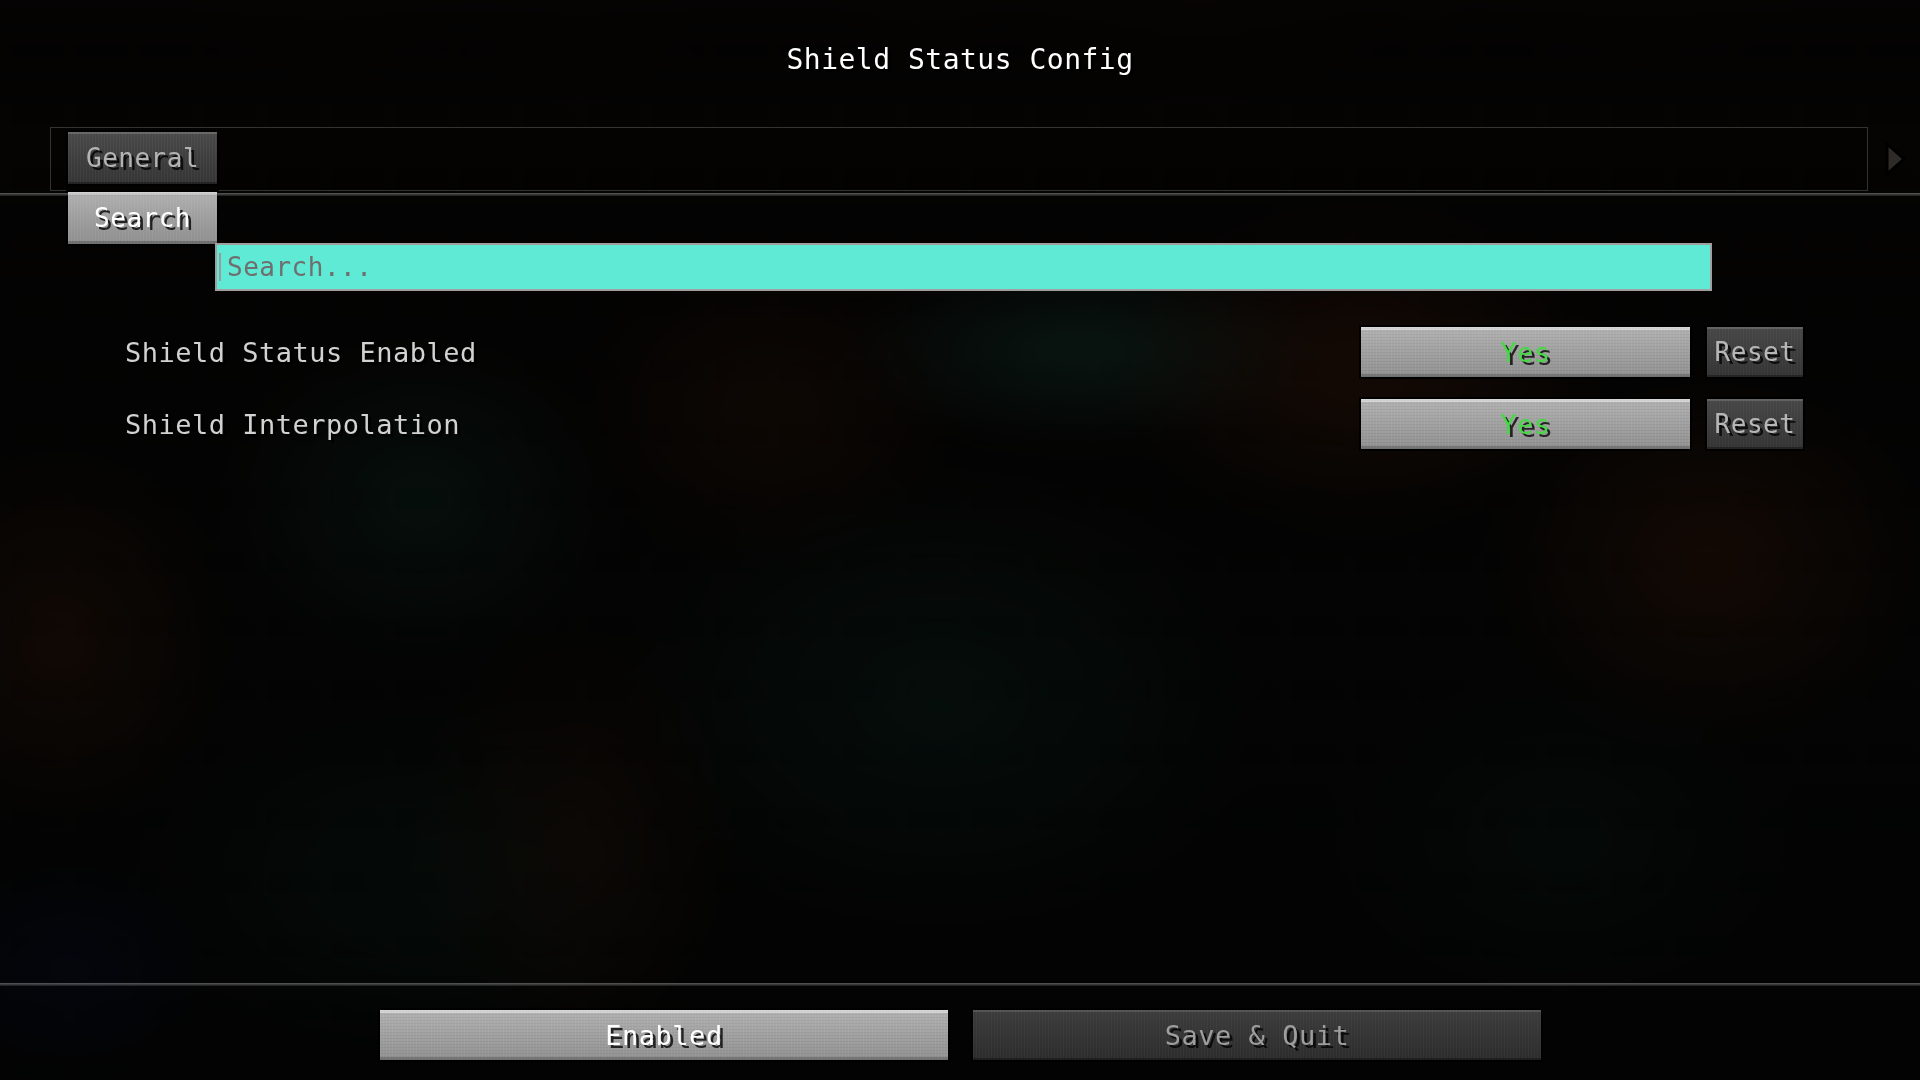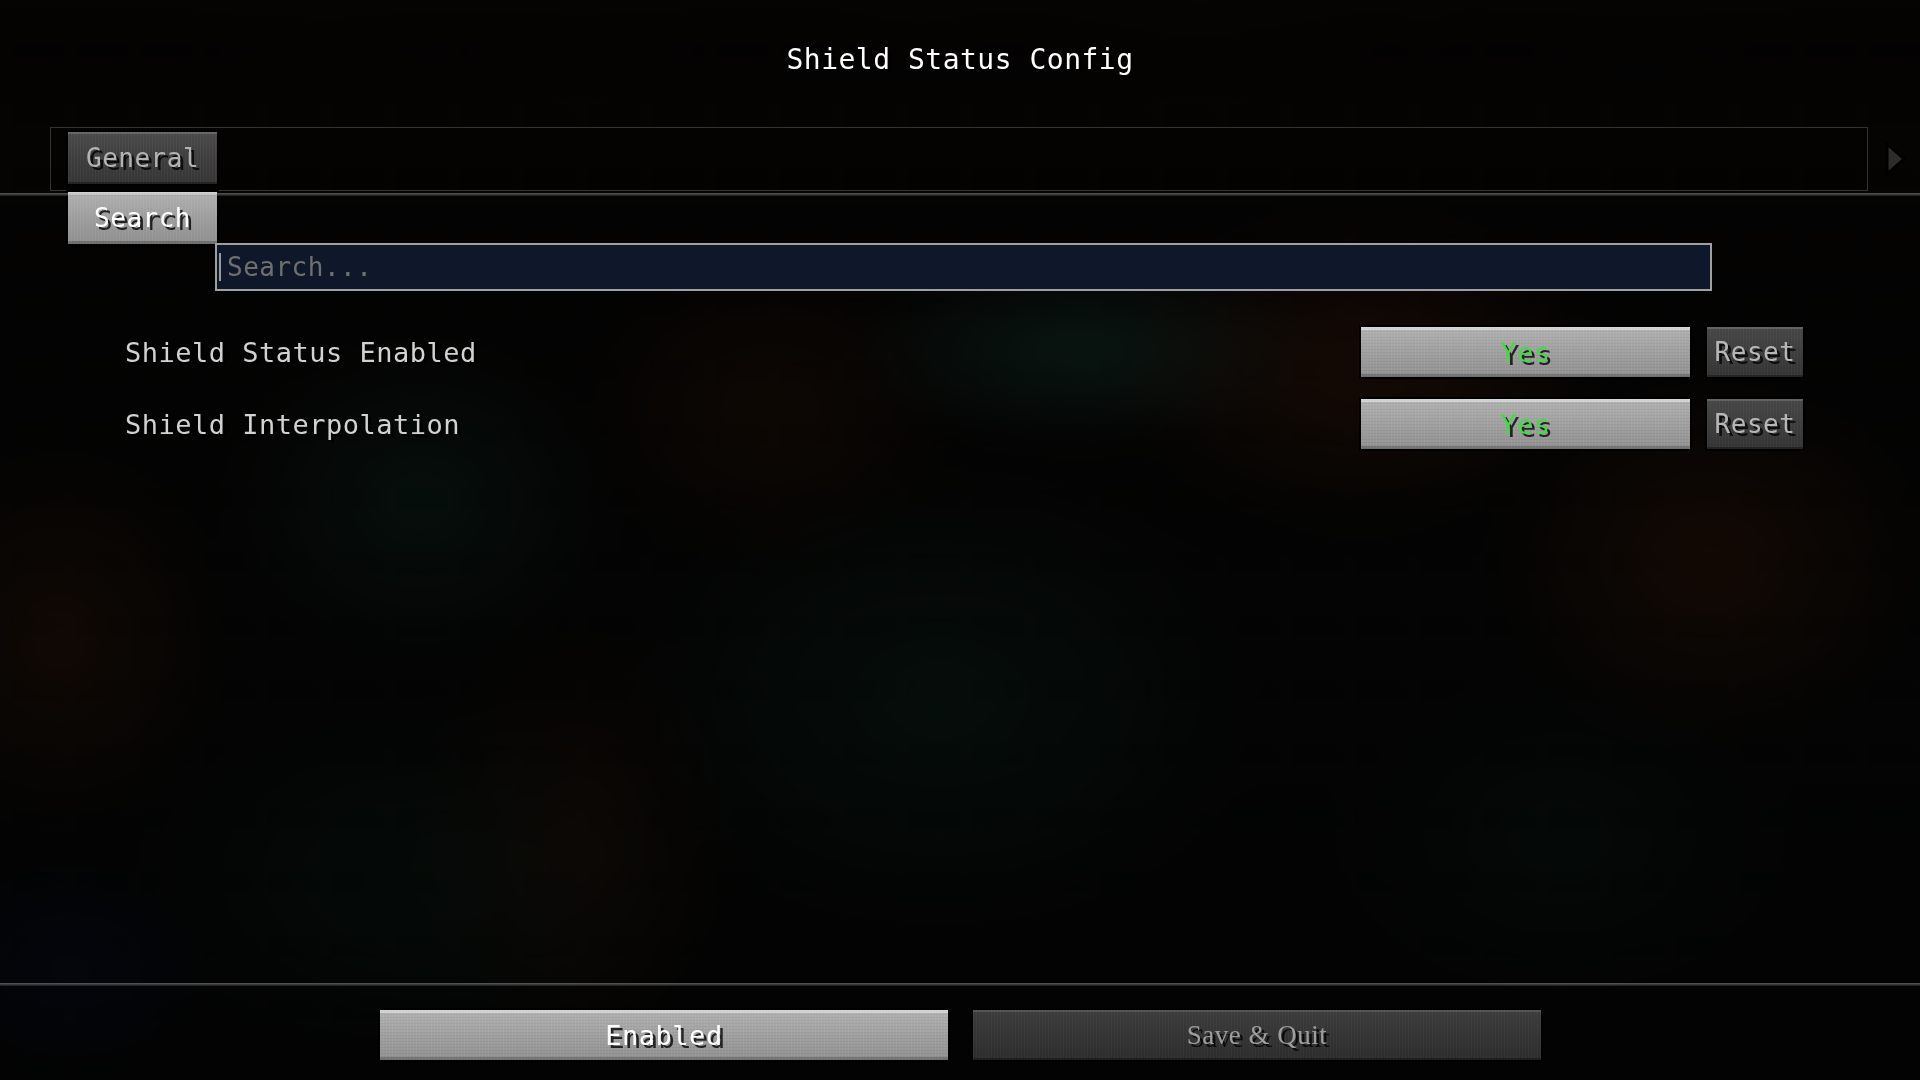--- a/index.html
+++ b/index.html
@@ -139,21 +139,21 @@
     background: linear-gradient(180deg, rgba(190,190,190,.46), rgba(120,120,120,.18));
   }
   #rule-top    { top: 193px; }
   #rule-bottom { top: 983px; }
 
   
   #search-box {
     position: absolute;
     top: 243px; left: 215px;
     width: 1497px; height: 48px;
-    background: #0f172a;
+    background: #5eead4;
     border: 2px solid #a0a0a0;
     display: flex; align-items: center;
     padding-left: 10px;
   }
   #search-placeholder {
     font-size: 26px;
     color: #6f6f6f;
     text-shadow: none;
   }
   #search-caret {
@@ -225,21 +225,20 @@
     box-shadow: inset 0 3px 0 rgba(255,255,255,.45), inset 0 -3px 0 rgba(0,0,0,.20);
     color: #ffffff;
   }
   #btn-save-quit {
     left: 971px; width: 572px;
     background:
       repeating-linear-gradient(90deg, rgba(255,255,255,.03) 0 1px, rgba(0,0,0,0) 1px 3px),
       linear-gradient(180deg,#3c3c3c 0%, #333333 55%, #2c2c2c 100%);
     box-shadow: inset 0 2px 0 rgba(255,255,255,.12), inset 0 -2px 0 rgba(0,0,0,.30);
     color: #9d9d9d;
-    font-family: Liberation Serif, serif;
   }
 </style>
 </head>
 <body>
 
 <div id="screen">
 
   <div id="world"></div>
   <div id="world-grid"></div>
   <div id="dim"></div>

